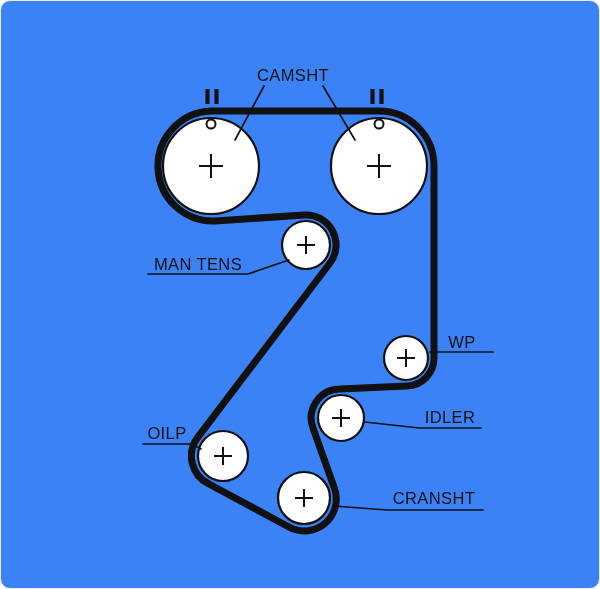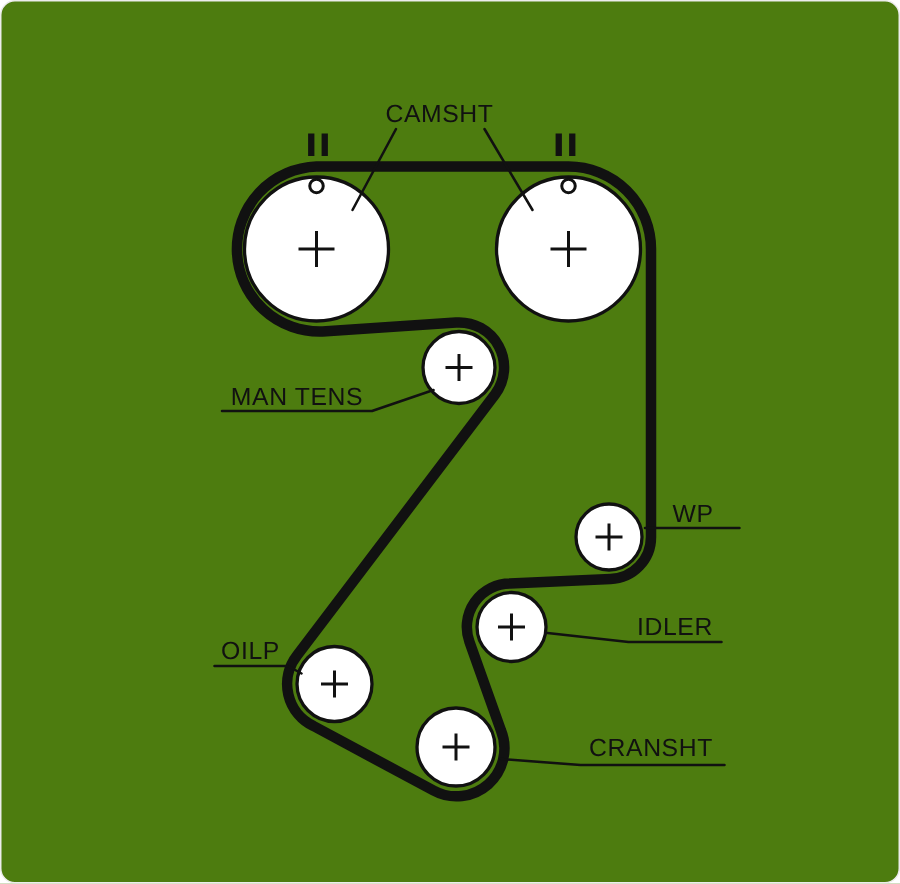--- a/index.html
+++ b/index.html
@@ -6,21 +6,21 @@
     margin: 0;
     padding: 0;
     background: #ffffff;
     font-family: "Liberation Sans", sans-serif;
   }
   .frame {
     position: relative;
     width: 600px;
     height: 589px;
     box-sizing: border-box;
-    background: #4d7c0f;
+    background: #3b82f6;
     border: 1px solid #ececec;
     border-radius: 10px;
     overflow: hidden;
   }
   svg { display: block; }
   .belt {
     fill: none;
     stroke: #111111;
     stroke-width: 7;
     stroke-linejoin: round;

